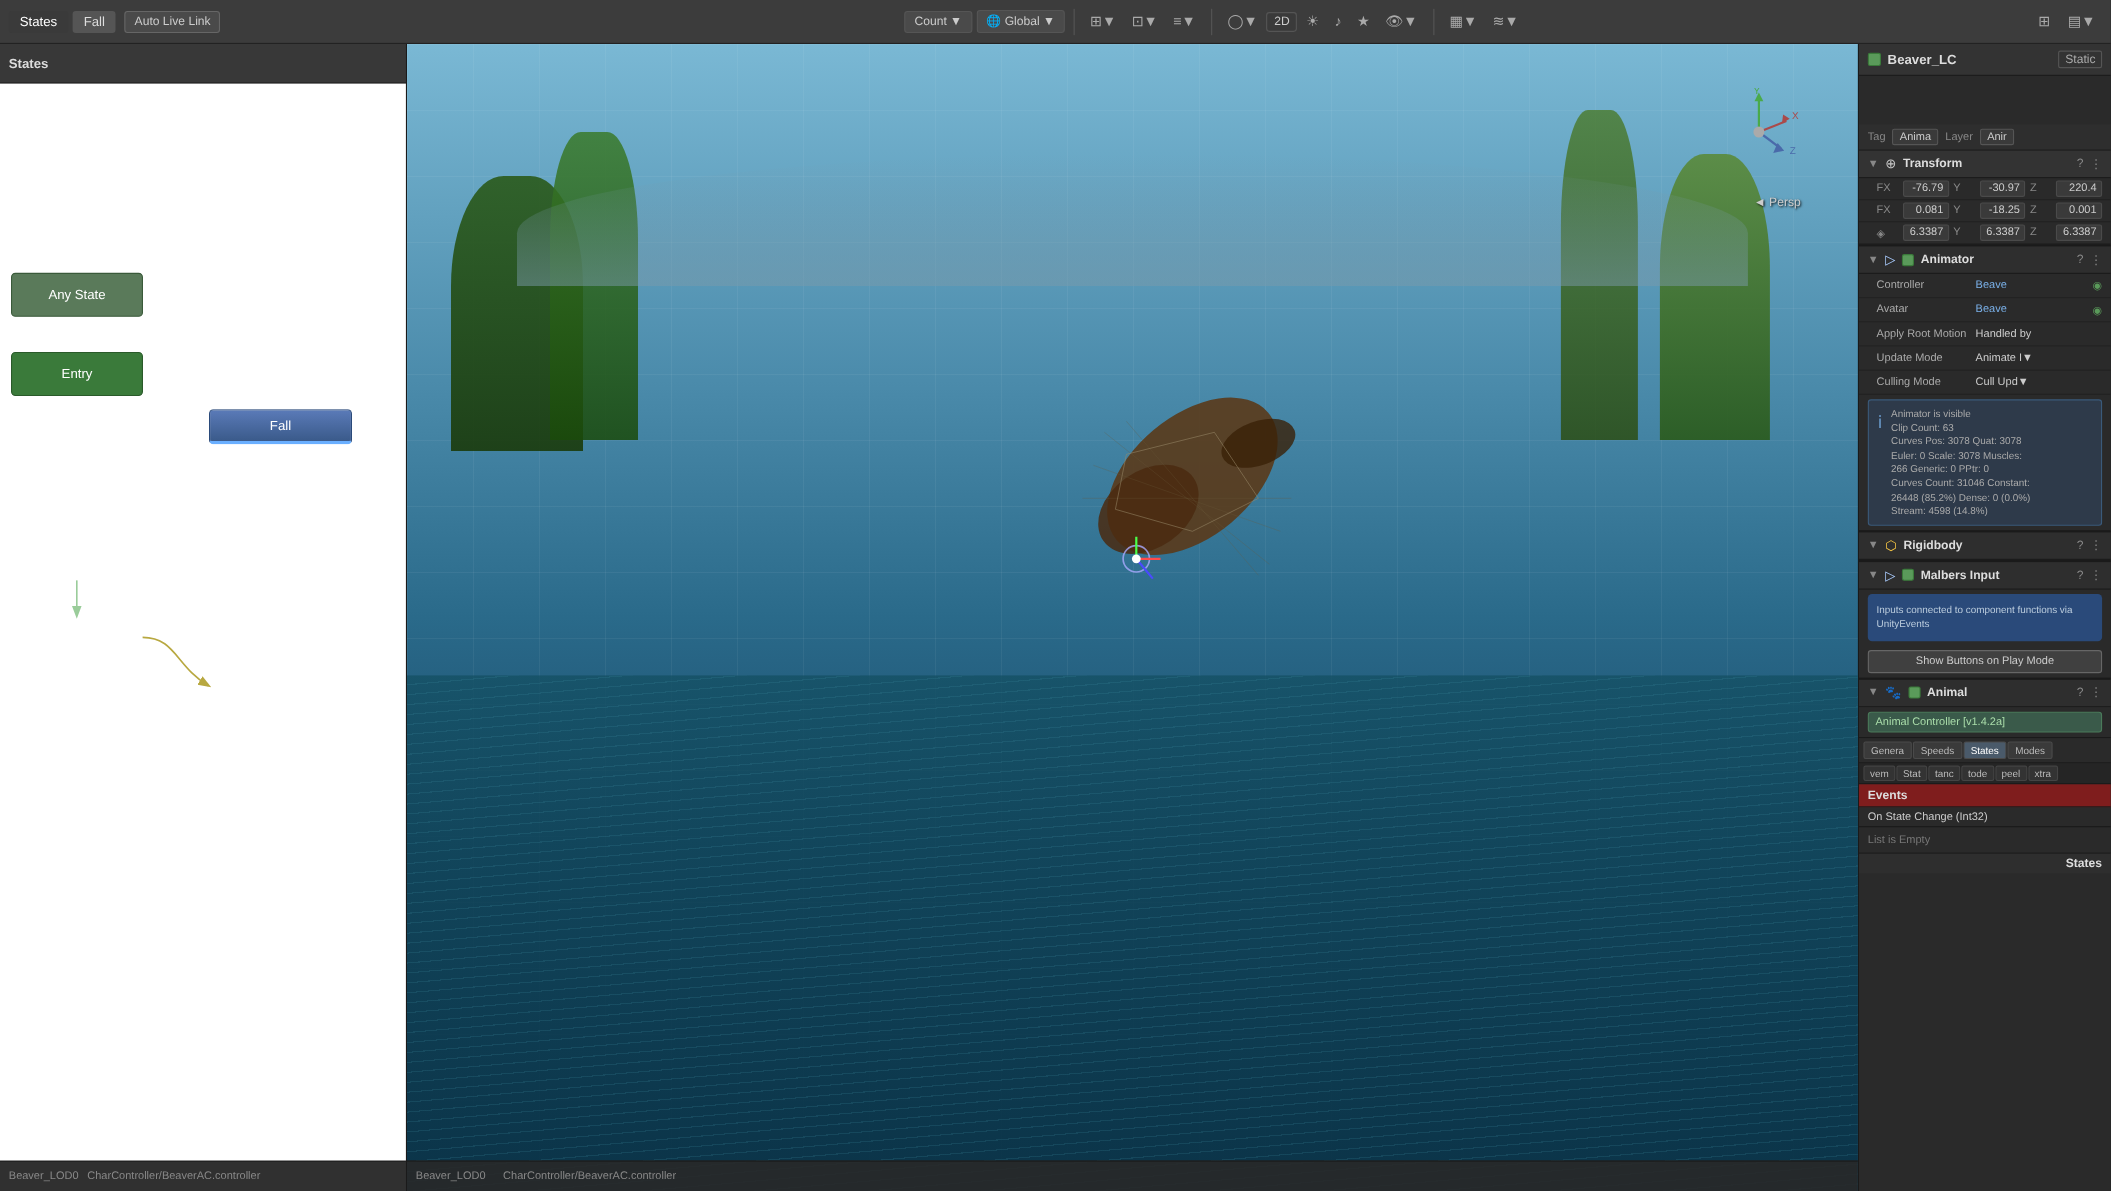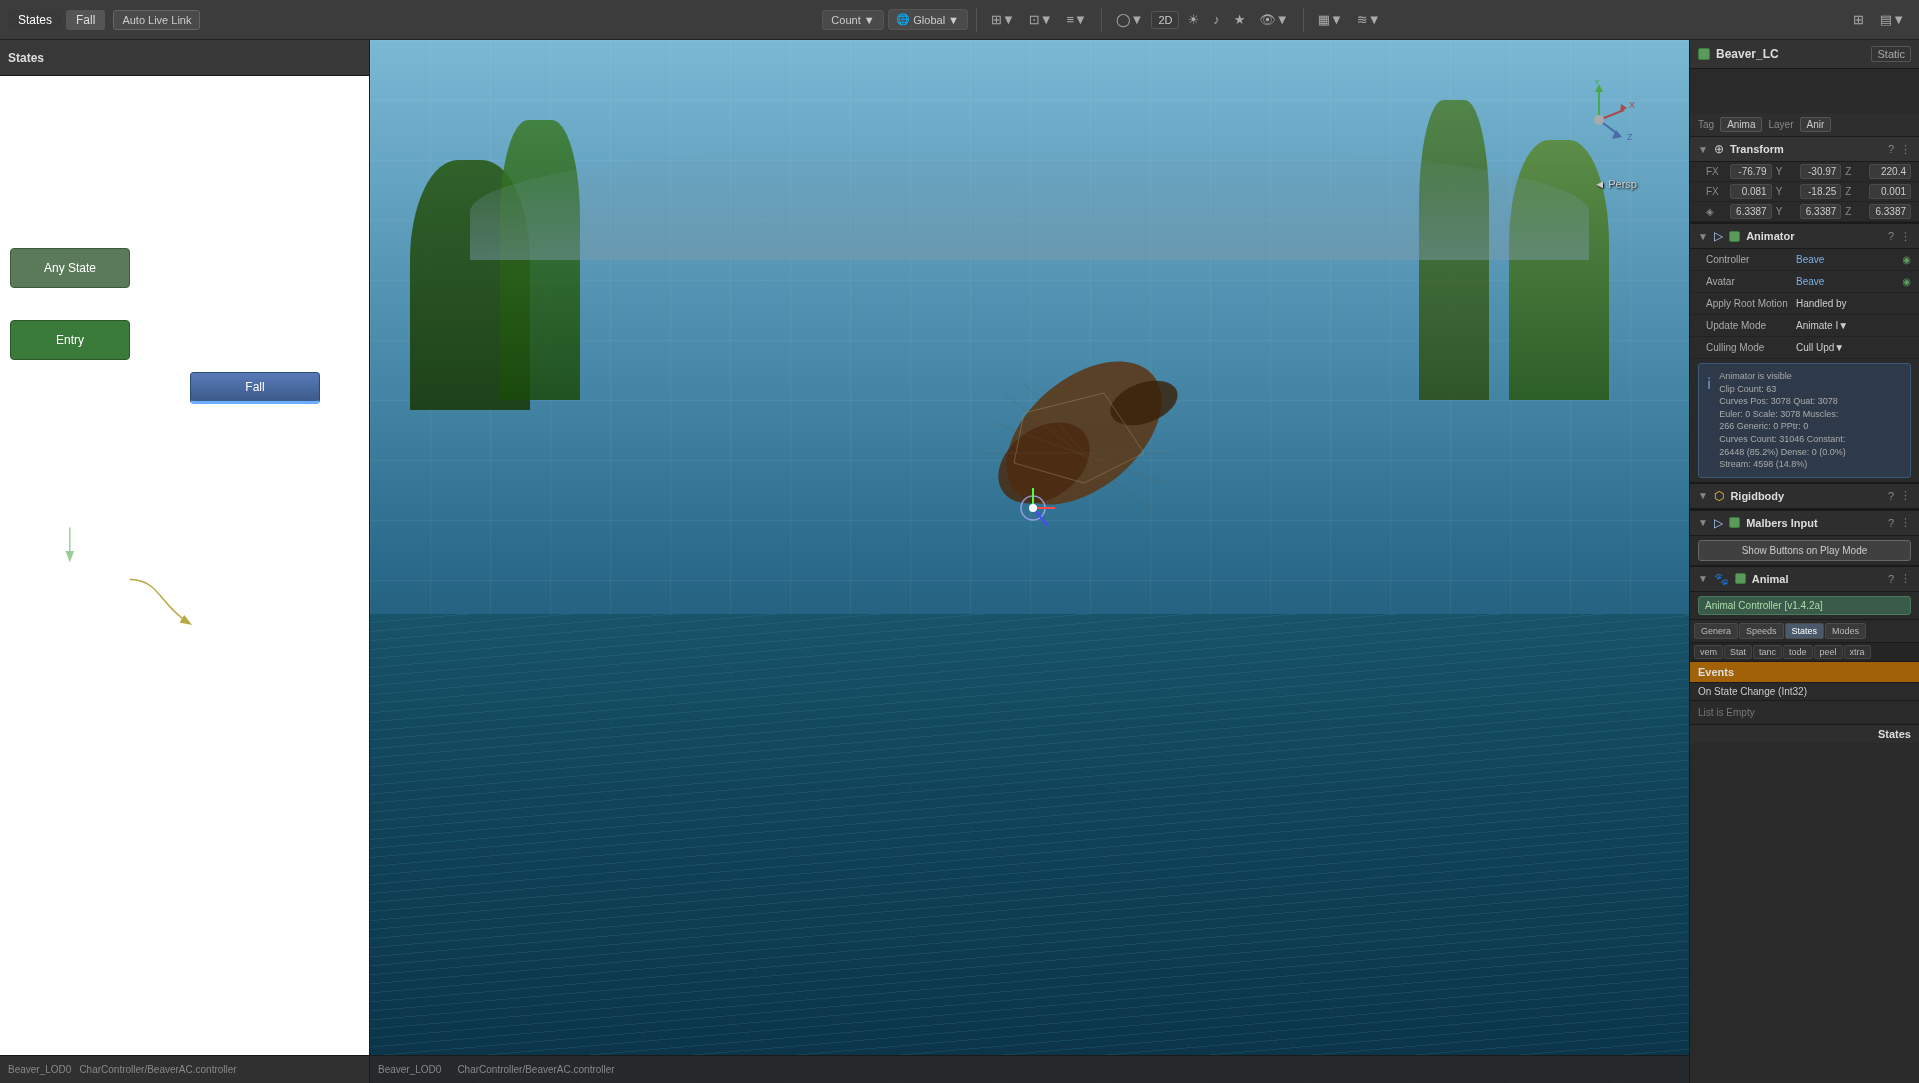--- a/index.html
+++ b/index.html
@@ -520,21 +520,21 @@
       cursor: pointer;
       text-align: center;
     }
 
     
     .events-label {
       padding: 4px 8px;
       font-size: 11px;
       font-weight: bold;
       color: #ddd;
-      background: #a16207;
+      background: #7f1d1d;
       border-bottom: 1px solid #1a1a1a;
     }
 
     
     .on-state-row {
       padding: 3px 8px;
       background: #2a2a2a;
       border-bottom: 1px solid #1a1a1a;
       display: flex;
       align-items: flex-end;
@@ -849,20 +849,23 @@
 
     <div class="component-header">
       <span class="section-arrow">▼</span>
       <span class="section-icon" style="color:#aaccff;">▷</span>
       <div class="component-checkbox"></div>
       <span class="section-title">Malbers Input</span>
       <span class="section-help">?</span>
       <span class="section-menu">⋮</span>
     </div>
 
+    <div class="malbers-info">
+      <div class="malbers-info-text">Inputs connected to component functions via UnityEvents</div>
+    </div>
 
     <div class="panel-button">Show Buttons on Play Mode</div>
 
     <div class="component-header">
       <span class="section-arrow">▼</span>
       <span class="section-icon" style="color:#ffaacc;">🐾</span>
       <div class="component-checkbox"></div>
       <span class="section-title">Animal</span>
       <span class="section-help">?</span>
       <span class="section-menu">⋮</span>

